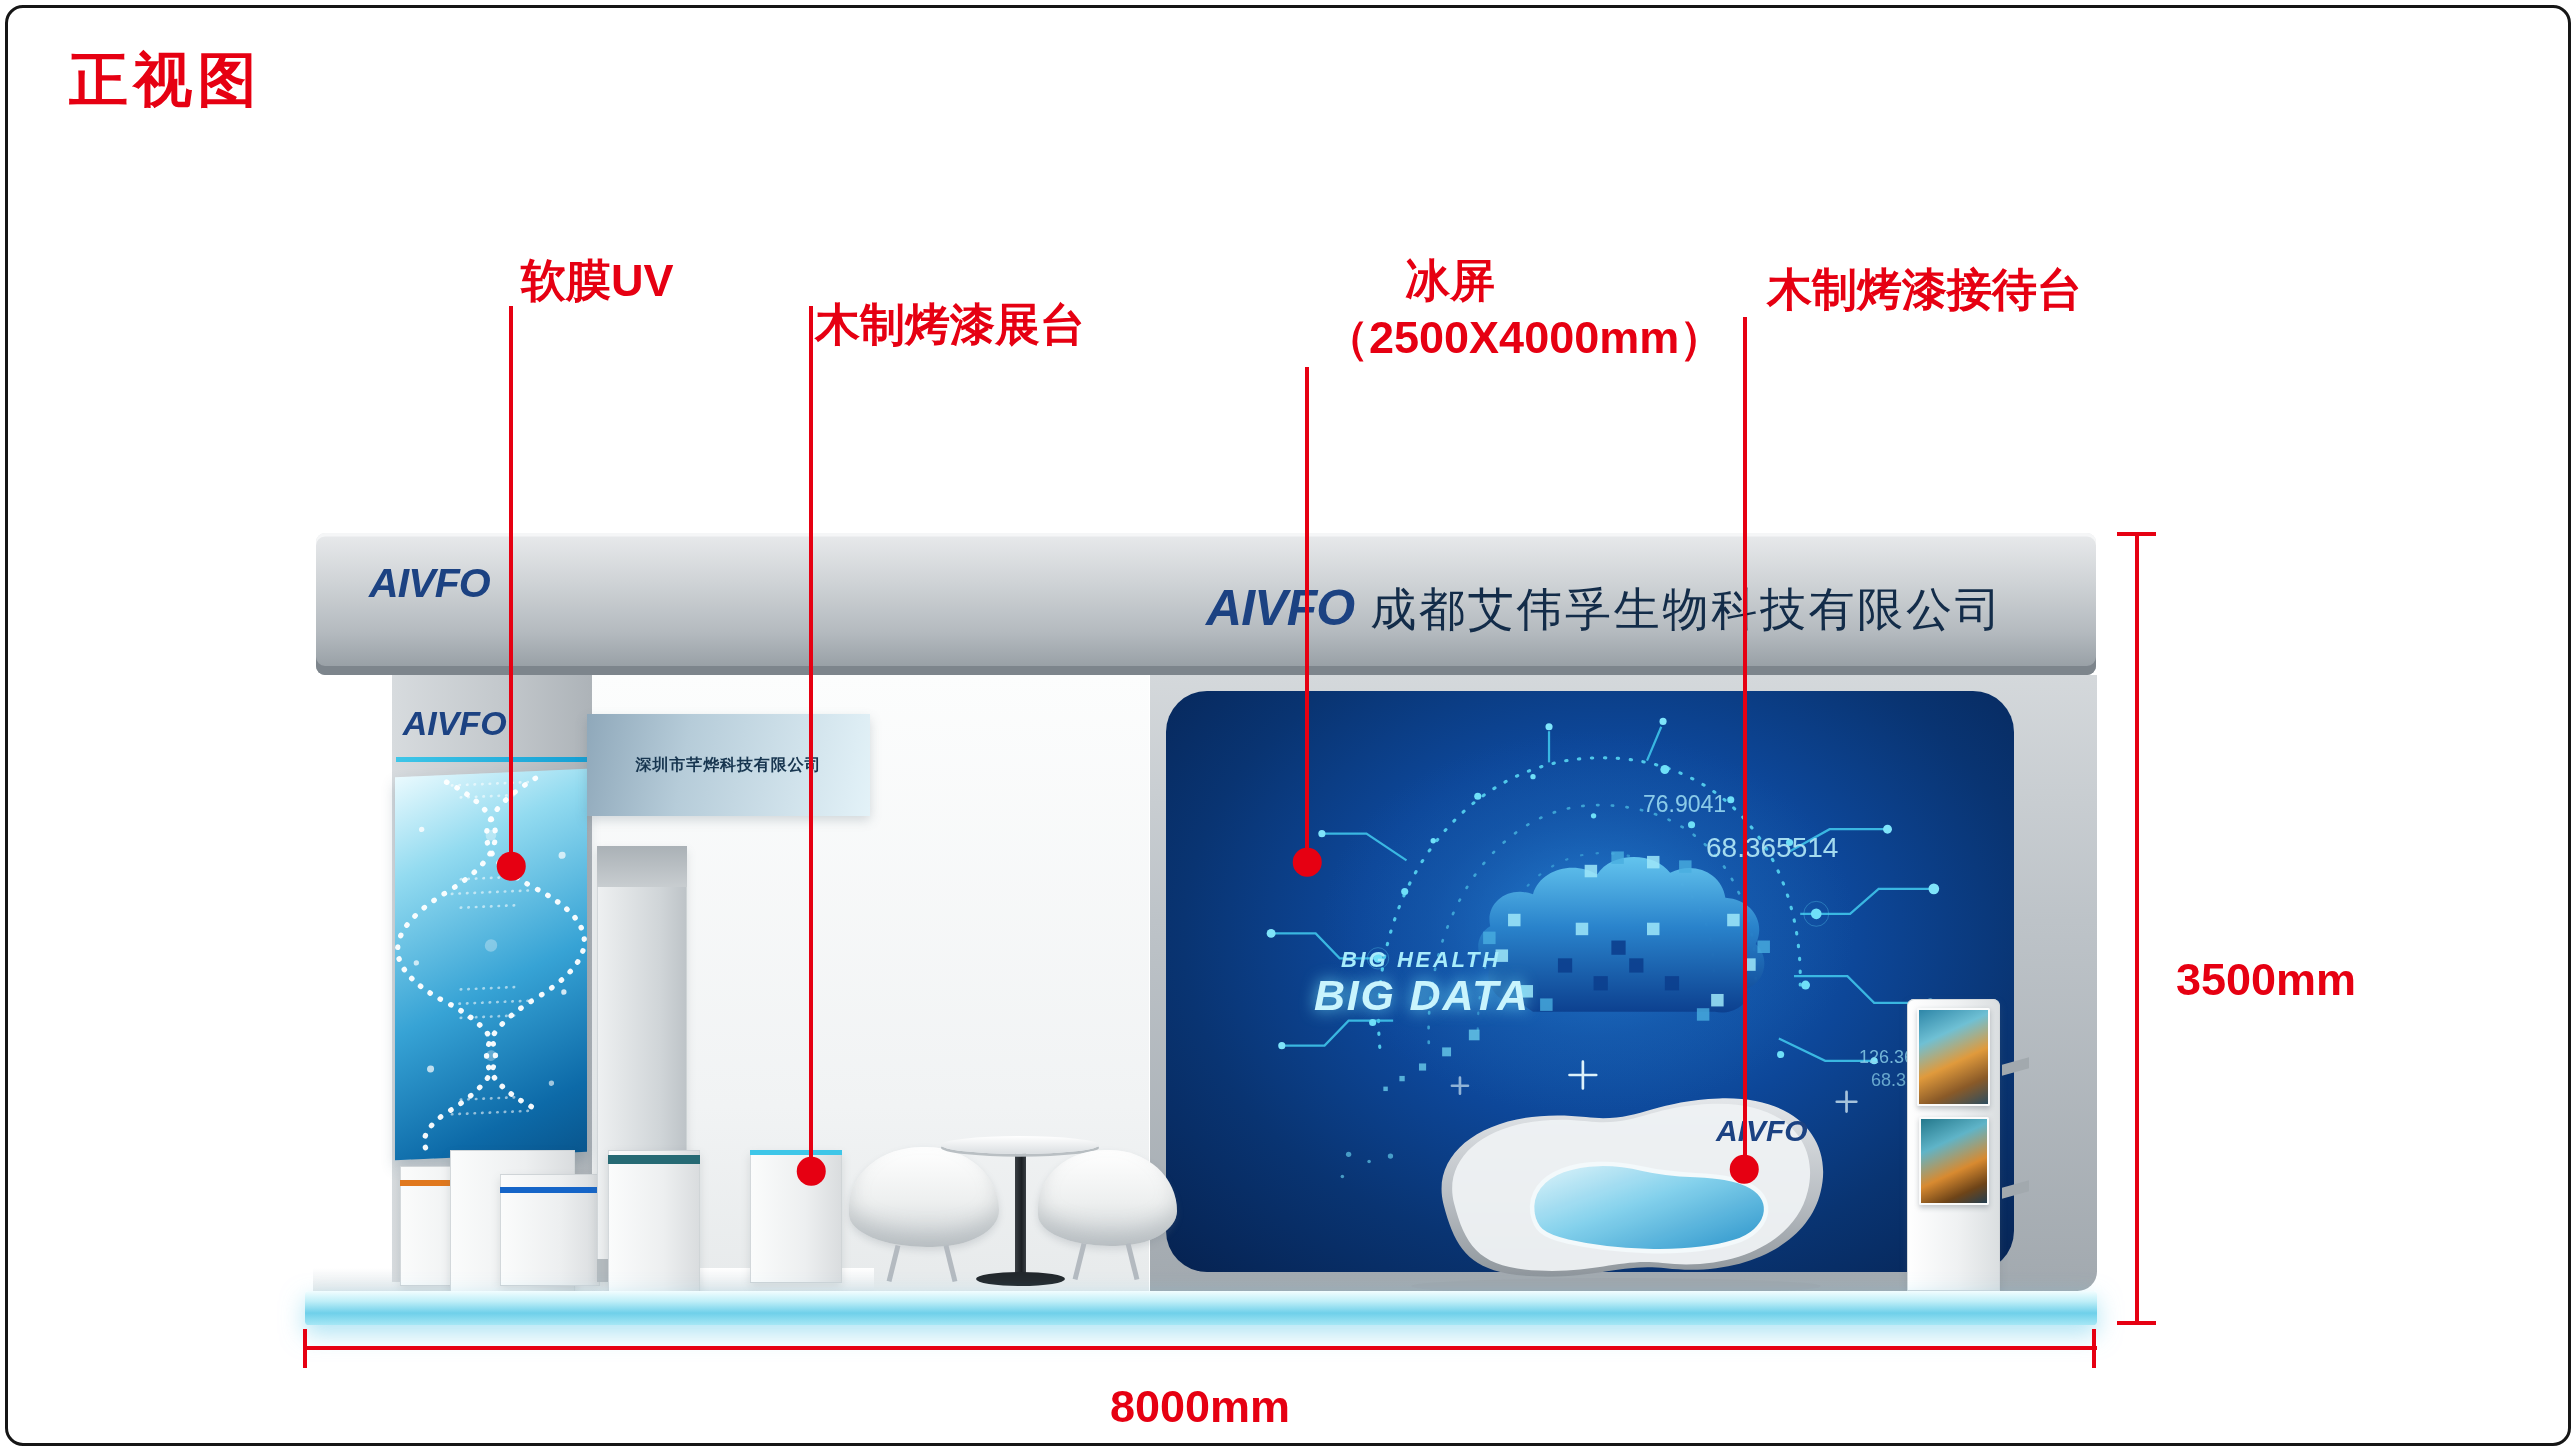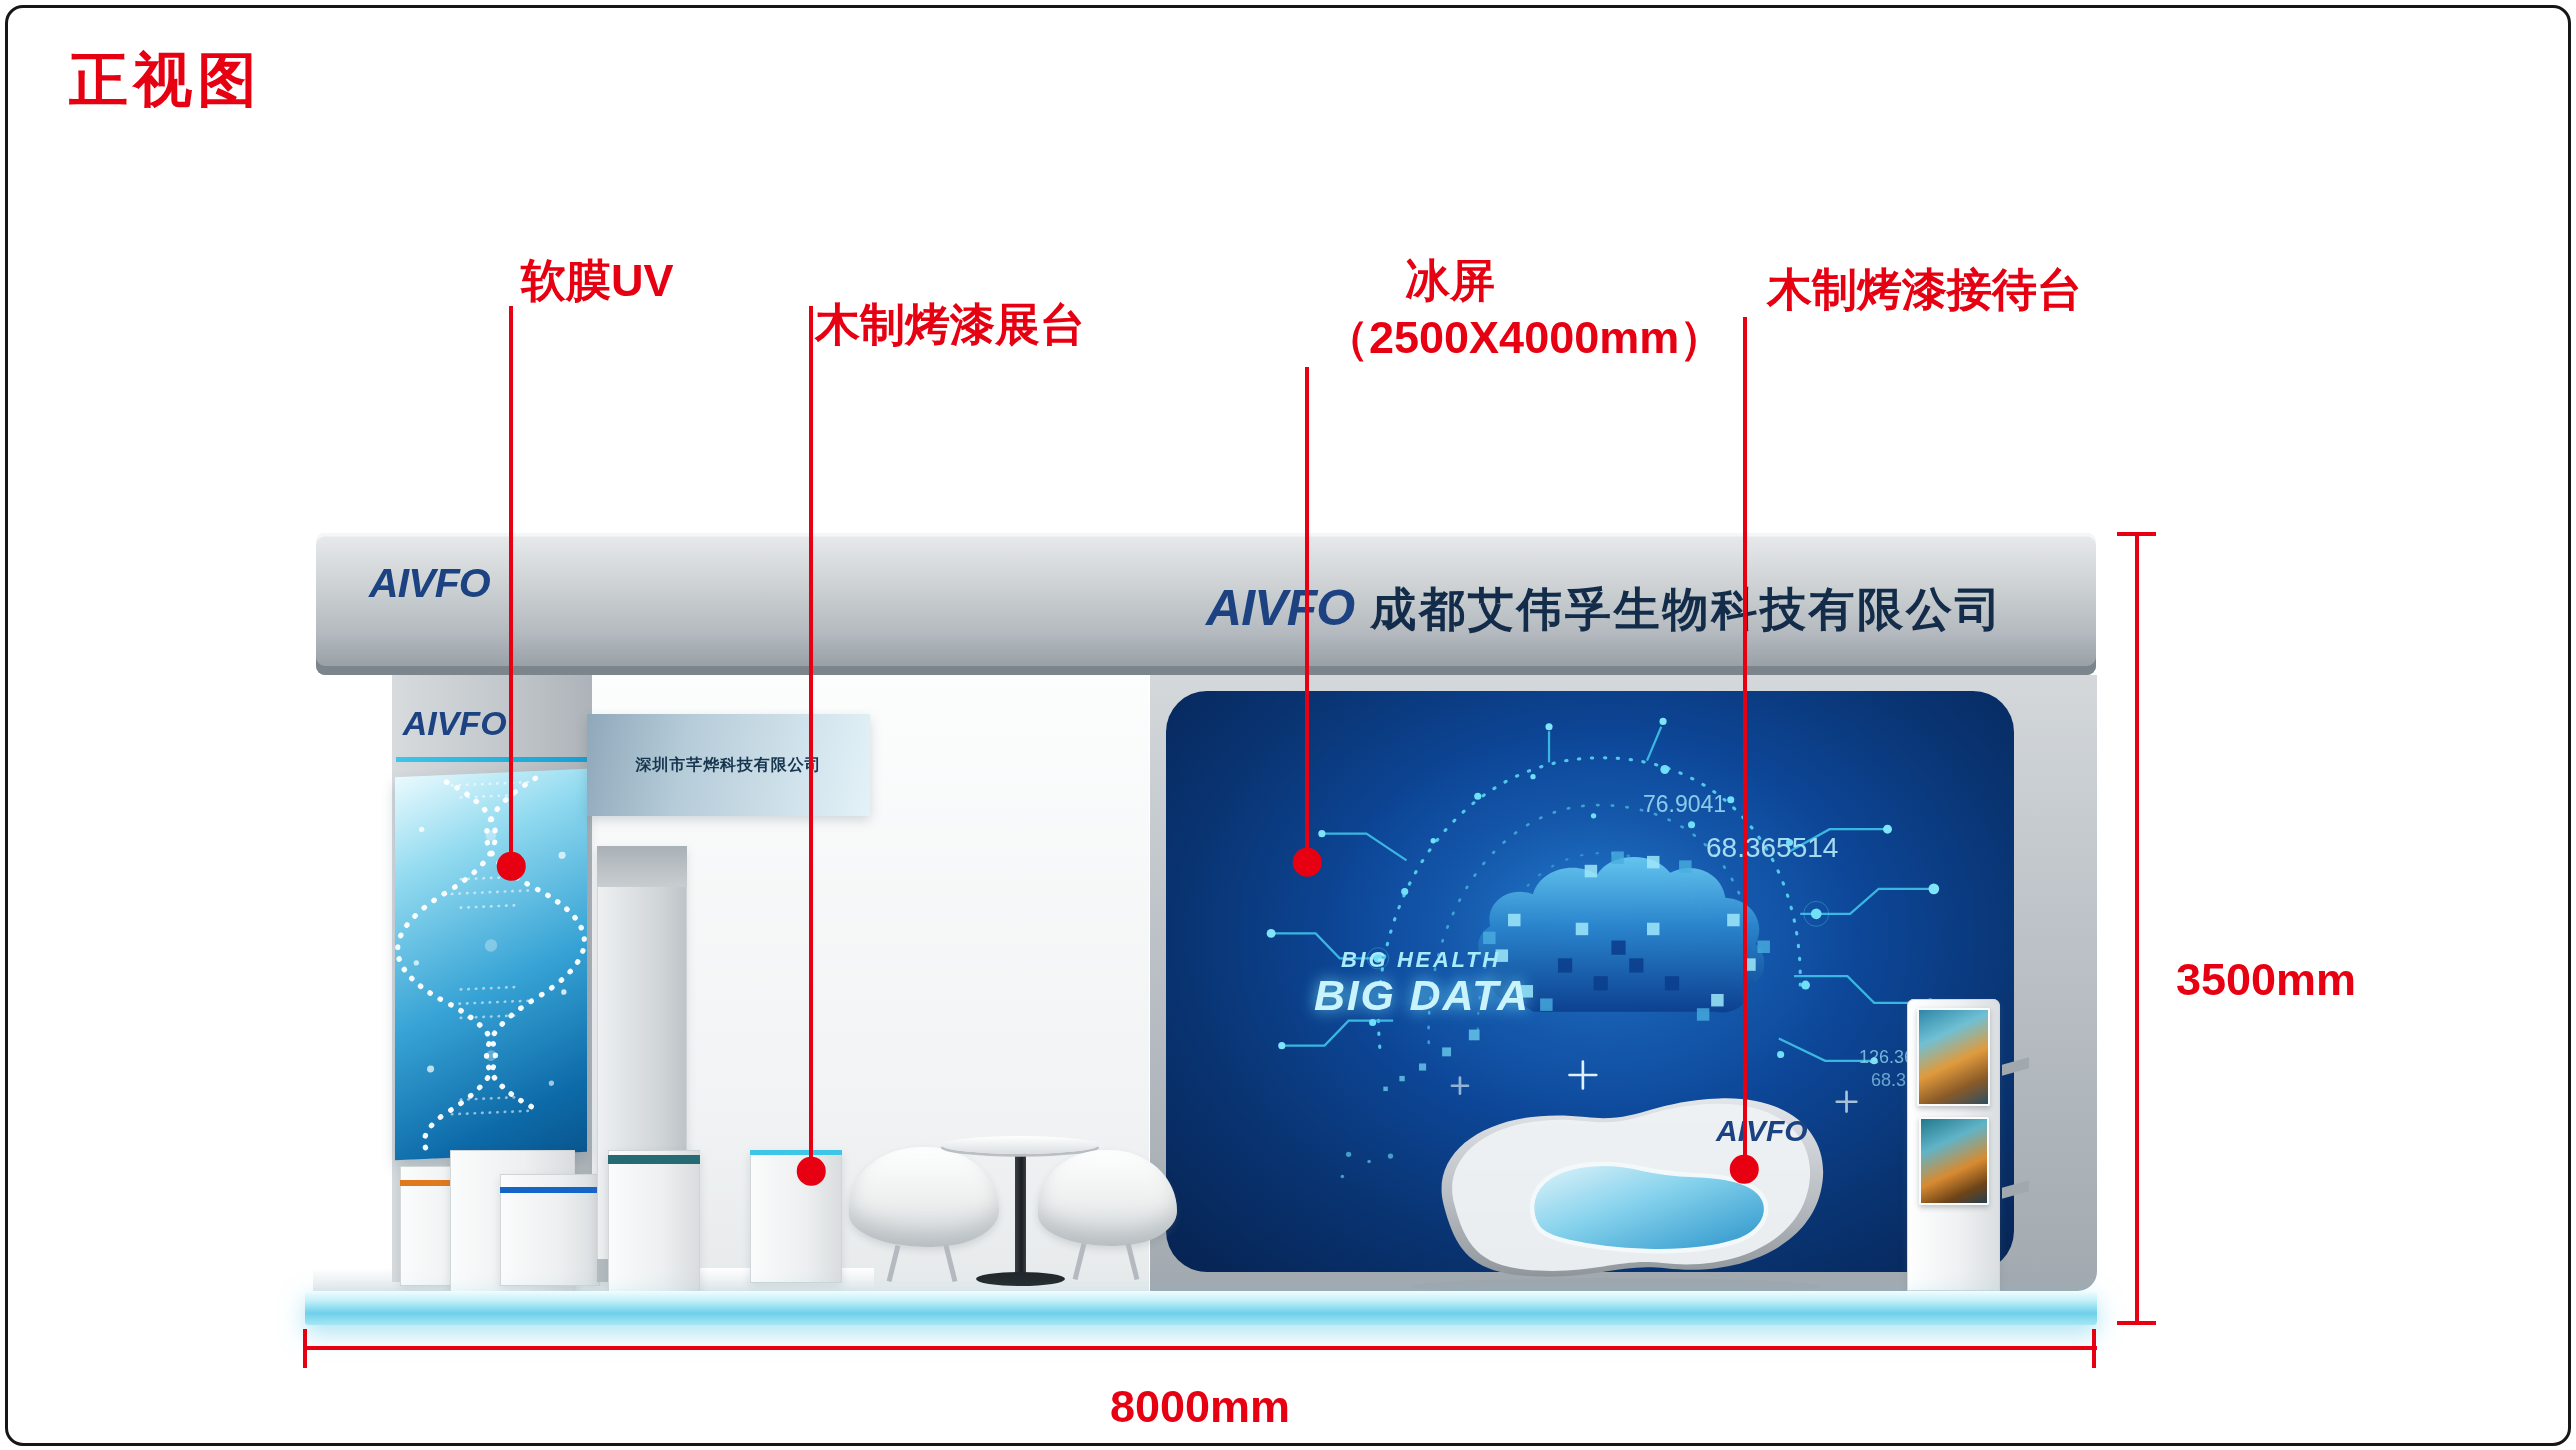--- a/index.html
+++ b/index.html
@@ -45,21 +45,21 @@
   .dim-v-label{left:2176px;top:942px;}
   .dim-h-label{left:1200px;top:1369px;transform:translateX(-50%);text-align:center;}
 
   
   .beam{position:absolute;left:316px;top:533px;width:1780px;height:142px;border-radius:9px;
         background:linear-gradient(180deg,#e8eaec 0%,#cfd3d6 35%,#b4babf 70%,#929aa0 100%);
         box-shadow:inset 0 -9px 0 #7d858c, inset 0 3.6px 0 #f5f6f7;z-index:3;}
   .beam-logo-left{position:absolute;left:53px;top:27px;font-size:41px;font-style:italic;font-weight:800;color:var(--navy);letter-spacing:-0.9px;}
   .beam-right{position:absolute;left:890px;top:46px;display:flex;align-items:baseline;gap:16px;}
   .beam-right .logo{font-size:50px;font-style:italic;font-weight:800;color:var(--navy);letter-spacing:-0.9px;}
-  .beam-right .company{font-size:46px;font-weight:700;color:var(--ink);letter-spacing:2.7px;}
+  .beam-right .company{font-size:46px;font-weight:400;color:var(--ink);letter-spacing:2.7px;}
 
   
   .back-wall{position:absolute;left:591px;top:675px;width:558px;height:616px;
              background:linear-gradient(180deg,#fcfdfd 0%,#f1f3f4 70%,#e7eaeb 100%);z-index:1;}
   .screen-wall{position:absolute;left:1150px;top:675px;width:947px;height:616px;border-radius:0 0 19.6px 0;
                background:linear-gradient(180deg,#d4d8db 0%,#bdc3c8 40%,#a2a9af 100%);z-index:2;}
 
   
   .left-col{position:absolute;left:392px;top:675px;width:200px;height:607px;
             background:linear-gradient(90deg,#d7dbde 0%,#c3c8cc 55%,#adb3b8 100%);z-index:4;}

